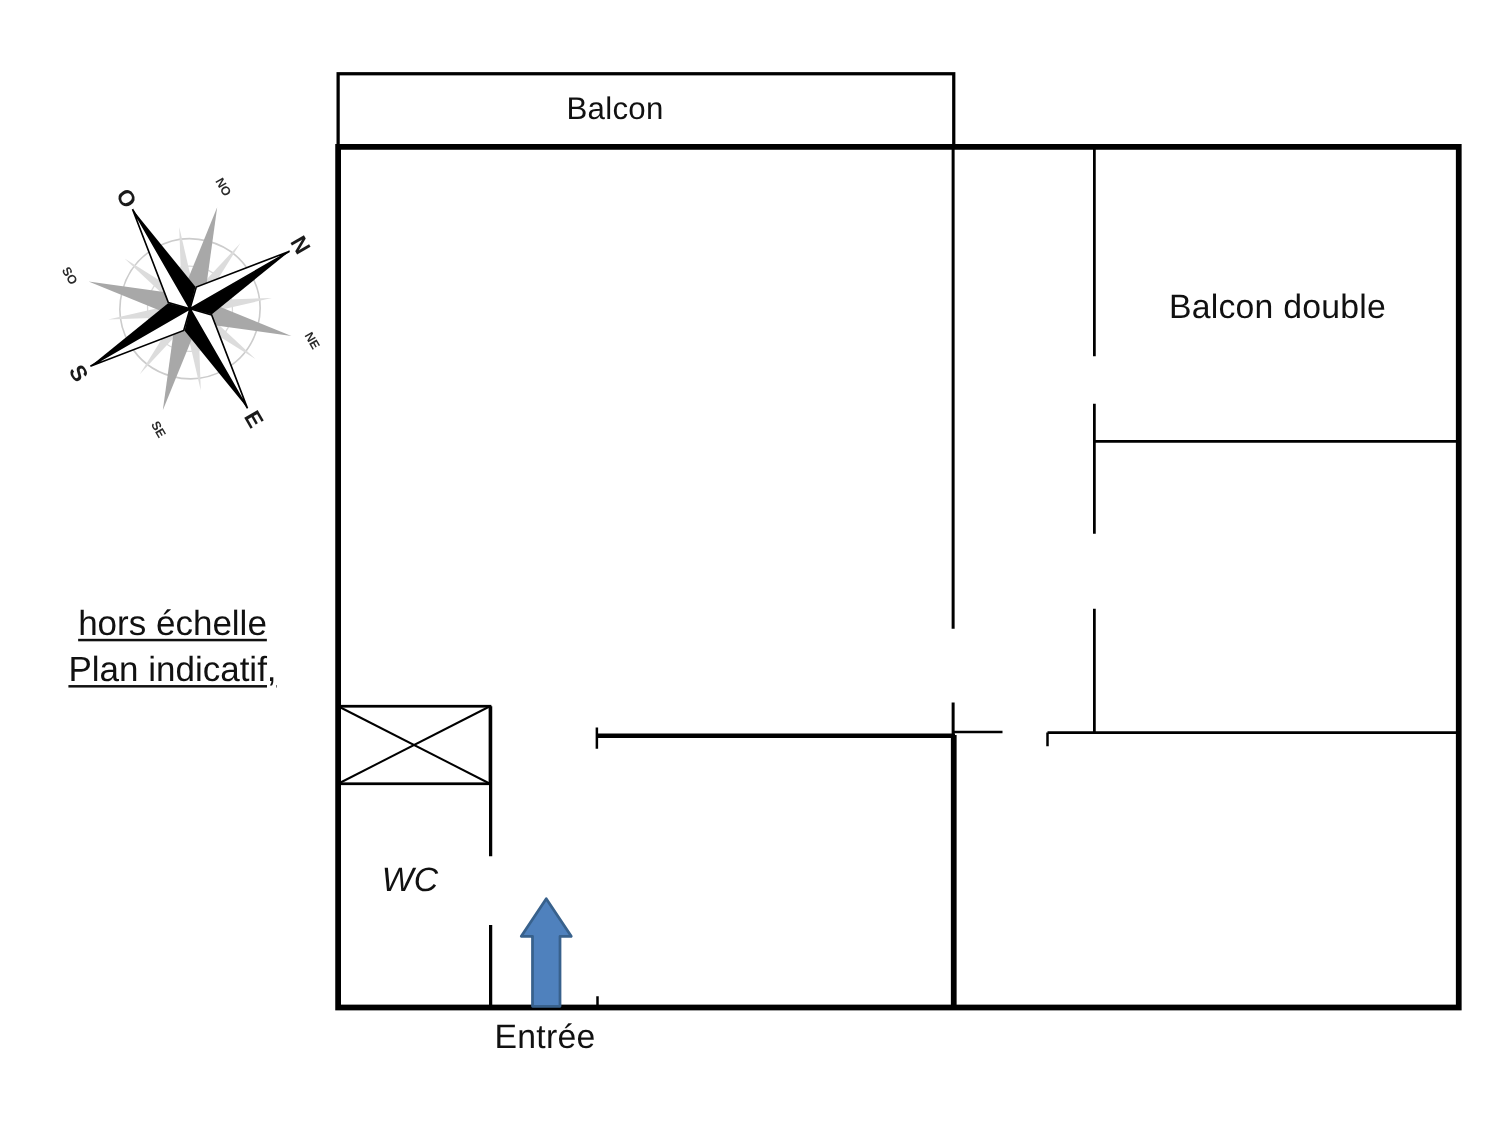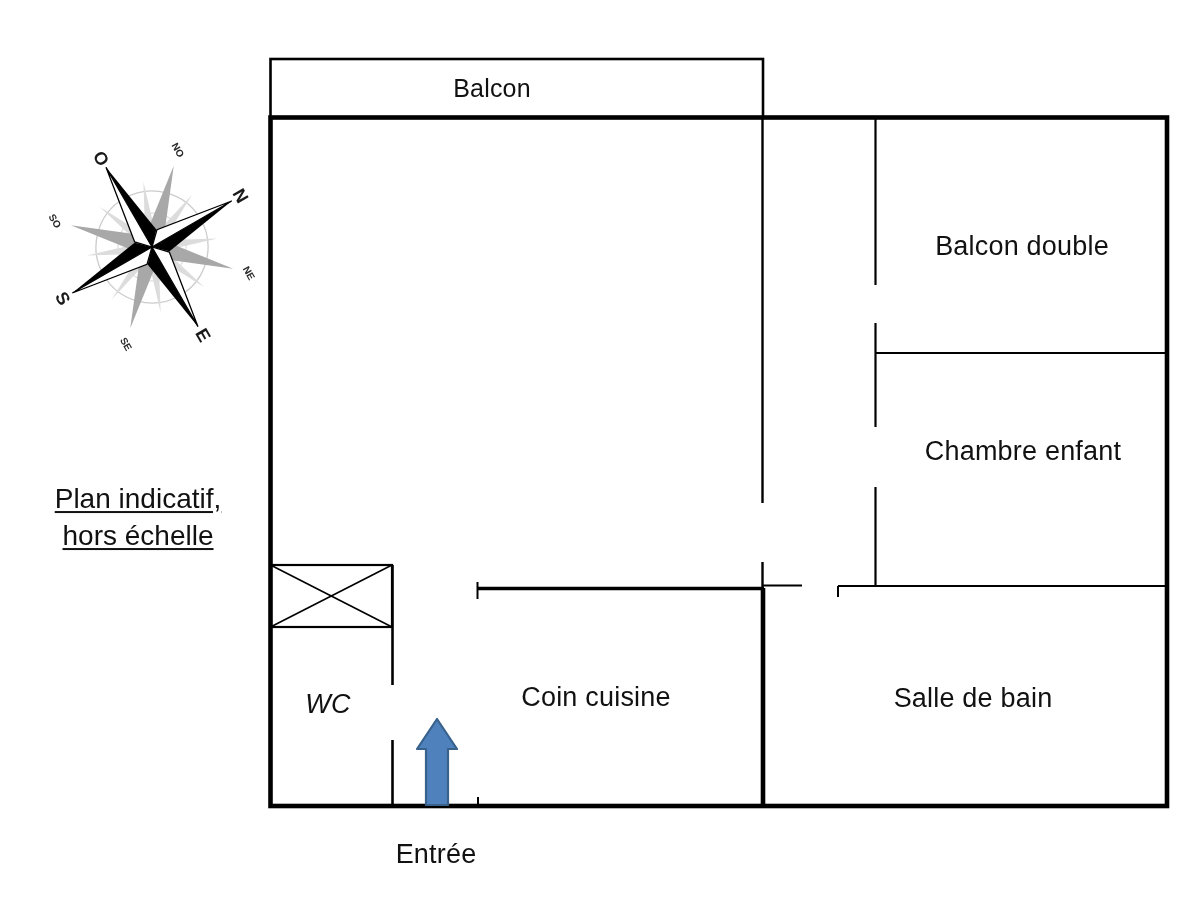--- a/index.html
+++ b/index.html
@@ -118,24 +118,21 @@
     <line class="wall" x1="392.5" y1="740" x2="392.5" y2="806" stroke-width="2.6"></line>
 
     <line class="wall" x1="478" y1="797" x2="478" y2="806" stroke-width="2"></line>
 
     <polygon points="437,719 457,749 448,749 448,805 426,805 426,749 417,749" stroke-width="2.2" stroke-linejoin="round" fill="#4f81bd"></polygon>
     <polygon points="437,719 457,749 448,749 448,805 426,805 426,749 417,749" fill="none" stroke-width="2.2" stroke-linejoin="round" stroke="#38618c"></polygon>
   </svg>
 
   <div class="room-label" style="left:492px; top:88px; font-size:25px;">Balcon</div>
   <div class="room-label" style="left:1022px; top:246px;">Balcon double</div>
-  <div class="room-label" style="left:1023px; top:451px;">Chambre enfant</div>
   <div class="room-label" style="left:328px; top:704px;font-style:italic;">WC</div>
-  <div class="room-label" style="left:596px; top:697px;">Coin cuisine</div>
-  <div class="room-label" style="left:973px; top:698px;">Salle de bain</div>
-  <div class="room-label" style="left:436px; top:854px;">Entrée</div>
+  <div class="room-label" style="left:436px; top:830px;">Entrée</div>
 
   <div class="note-block">
+    <div class="note-line">hors échelle</div>
     <div class="note-line">Plan indicatif,</div>
-    <div class="note-line">hors échelle</div>
   </div>
 
 </div>
 
 </body></html>

